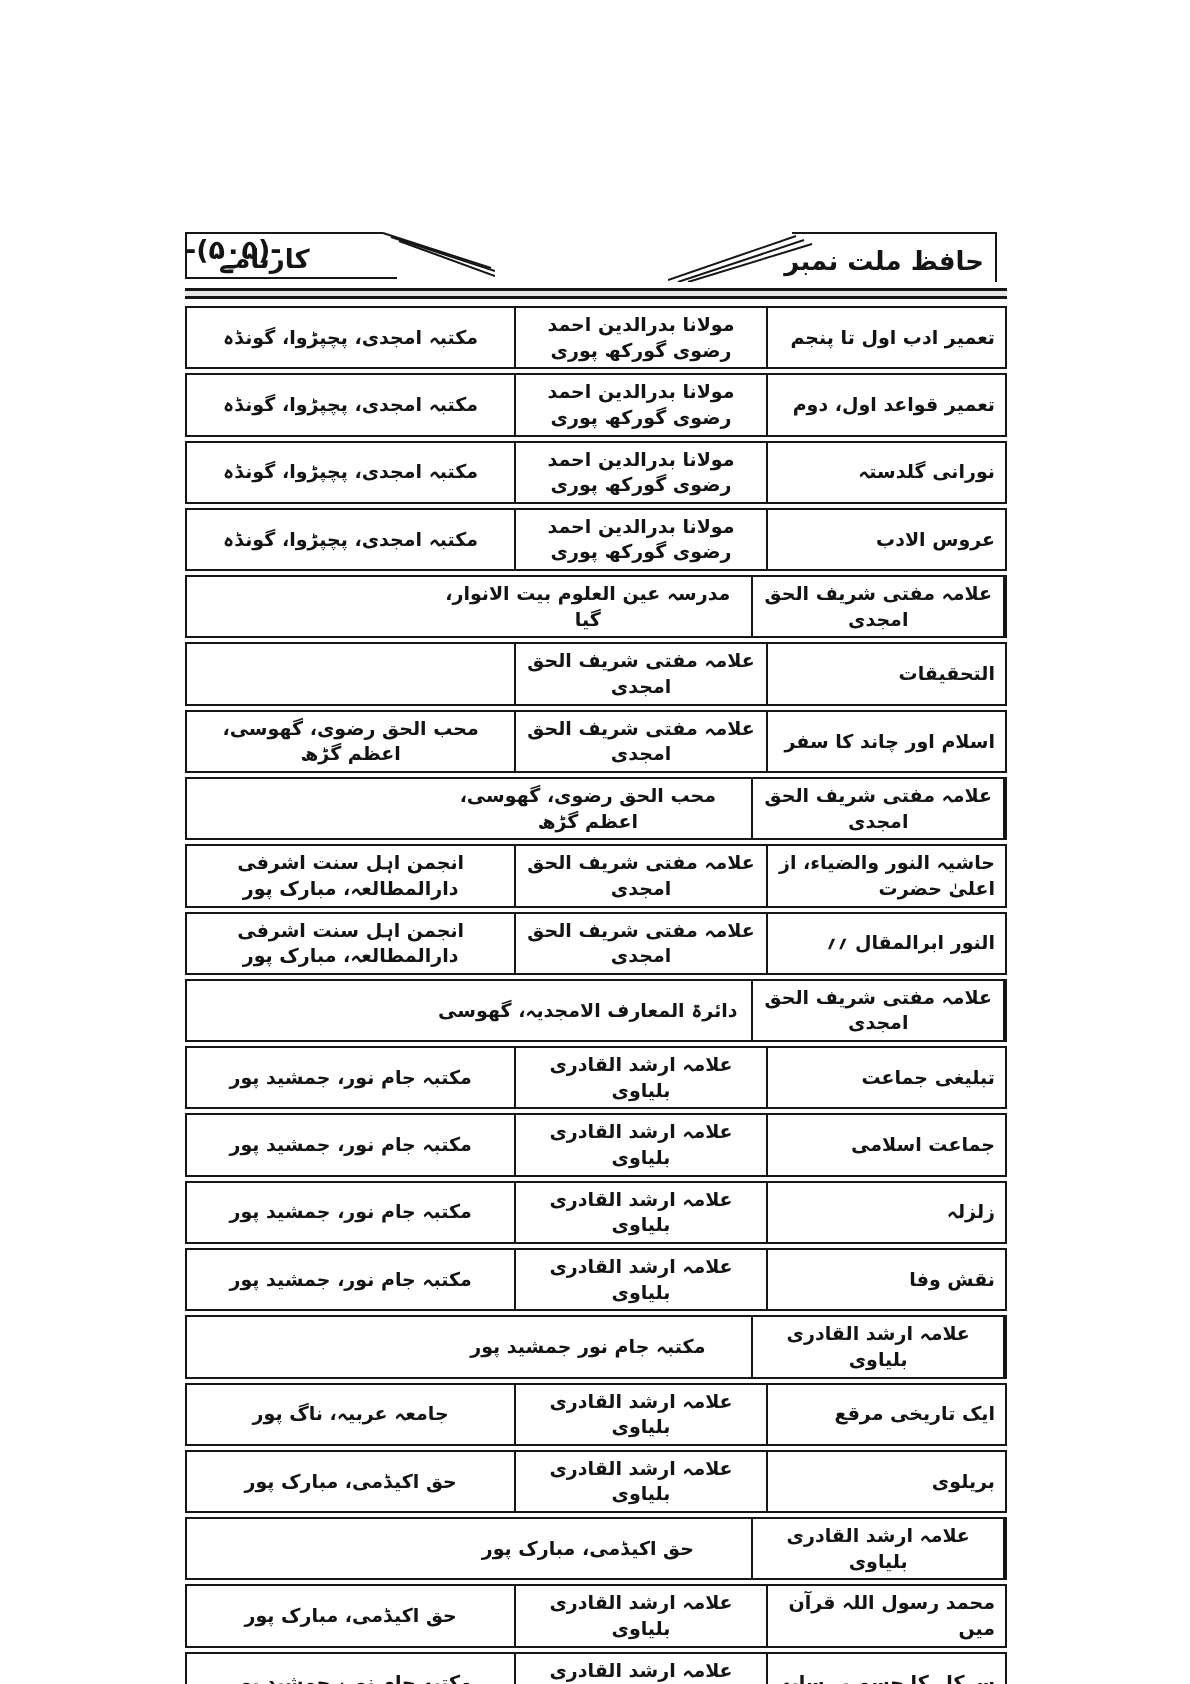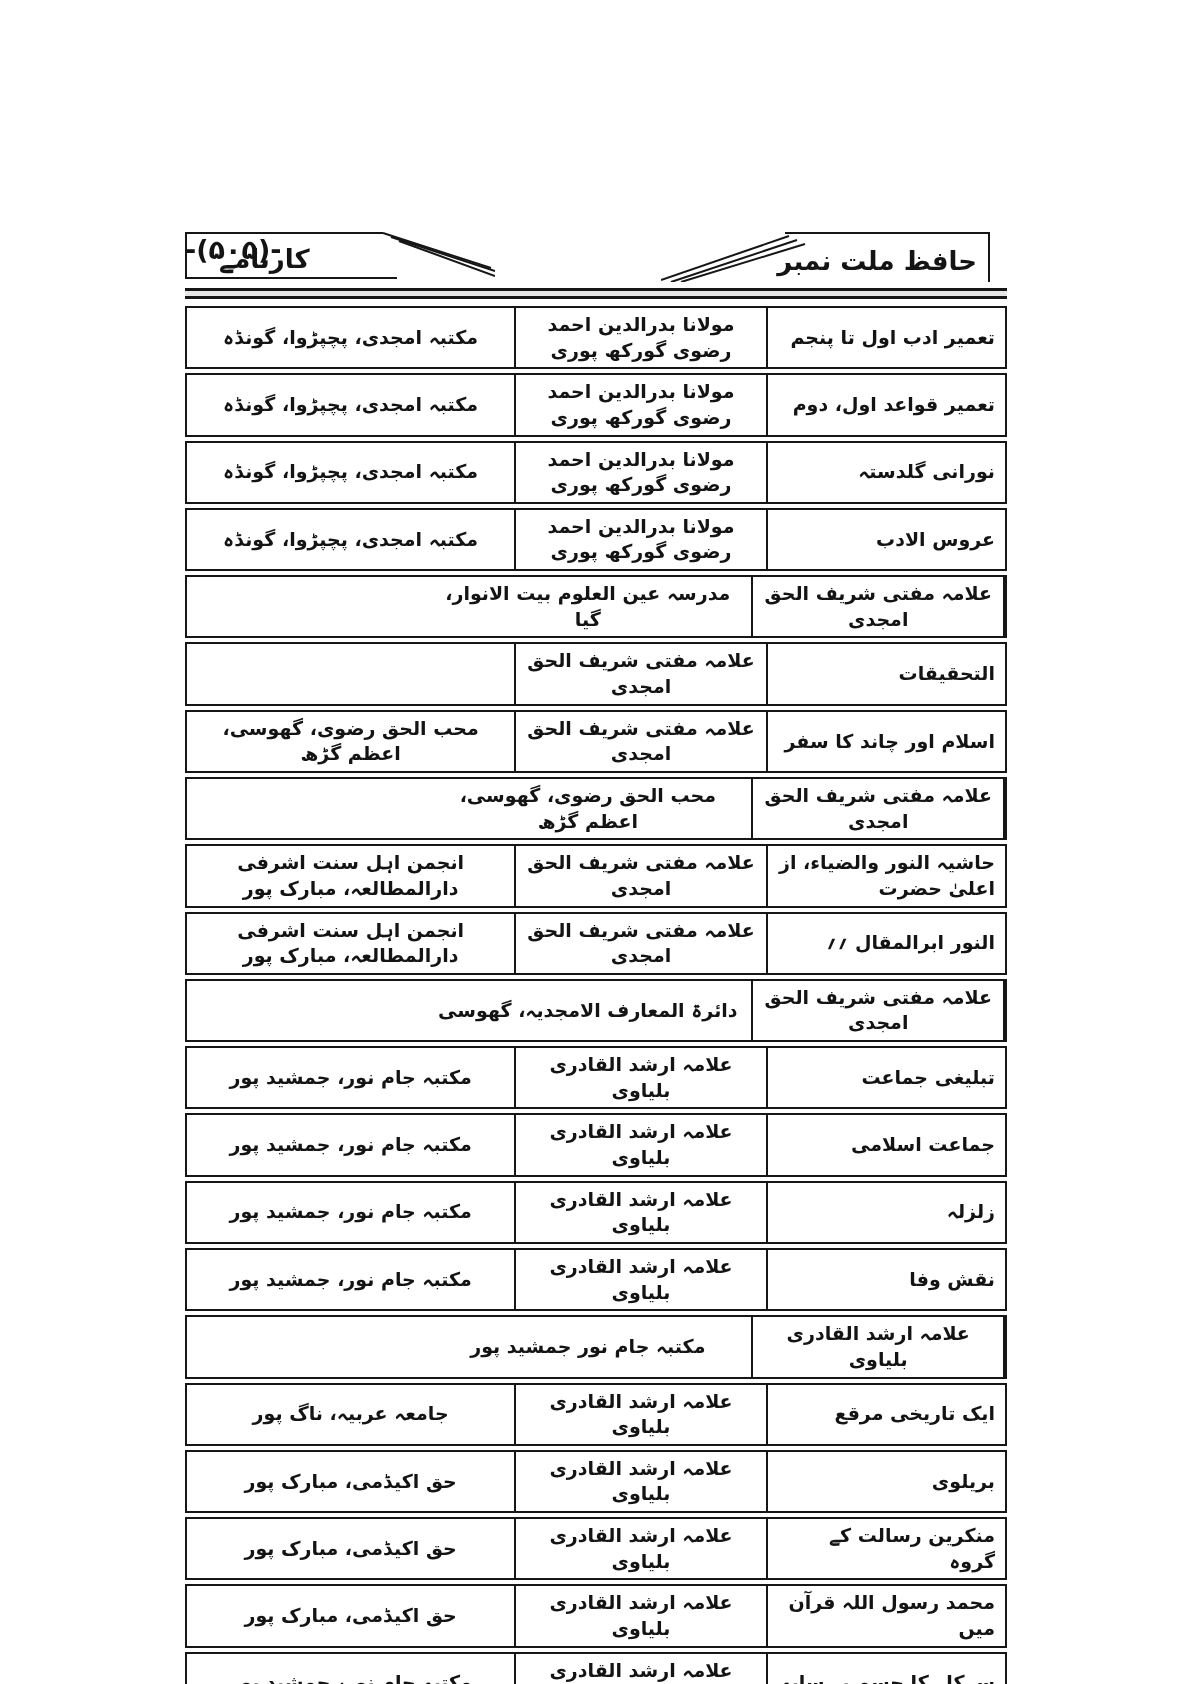--- a/index.html
+++ b/index.html
@@ -15,21 +15,21 @@
   
   .header{position:relative;height:64px;}
   .banner{position:absolute;top:0;height:58px;}
   .banner svg{position:absolute;left:0;top:0;}
   .banner .banner-text{
     position:absolute;bottom:4px;
     font-size:26px;font-weight:bold;white-space:nowrap;
   }
   .banner-left{left:0;width:310px;text-align:right;}
   .banner-left .banner-text{left:34px;bottom:8px;}
-  .banner-right{right:16px;width:330px;}
+  .banner-right{right:9px;width:330px;}
   .banner-right .banner-text{right:14px;bottom:6px;}
   .page-number{
     position:absolute;left:0;right:0;top:10px;
     font-size:27px;font-weight:bold;
     letter-spacing:1px;
   }
   .double-rule{
     height:5px;background:#e6e6e6;
     border-top:3px solid #161616;border-bottom:3px solid #161616;
     margin-bottom:7px;
@@ -188,21 +188,20 @@
     <div class="cell publisher">جامعہ عربیہ، ناگ پور</div>
   </div>
 
   <div class="row">
     <div class="cell title">بریلوی</div>
     <div class="cell author">علامہ ارشد القادری بلیاوی</div>
     <div class="cell publisher">حق اکیڈمی، مبارک پور</div>
   </div>
 
   <div class="row">
-    <div class="cell title">منکرین رسالت کے گروہ</div>
     <div class="cell author">علامہ ارشد القادری بلیاوی</div>
     <div class="cell publisher">حق اکیڈمی، مبارک پور</div>
   </div>
 
   <div class="row">
     <div class="cell title">محمد رسول اللہ قرآن میں</div>
     <div class="cell author">علامہ ارشد القادری بلیاوی</div>
     <div class="cell publisher">حق اکیڈمی، مبارک پور</div>
   </div>
 

